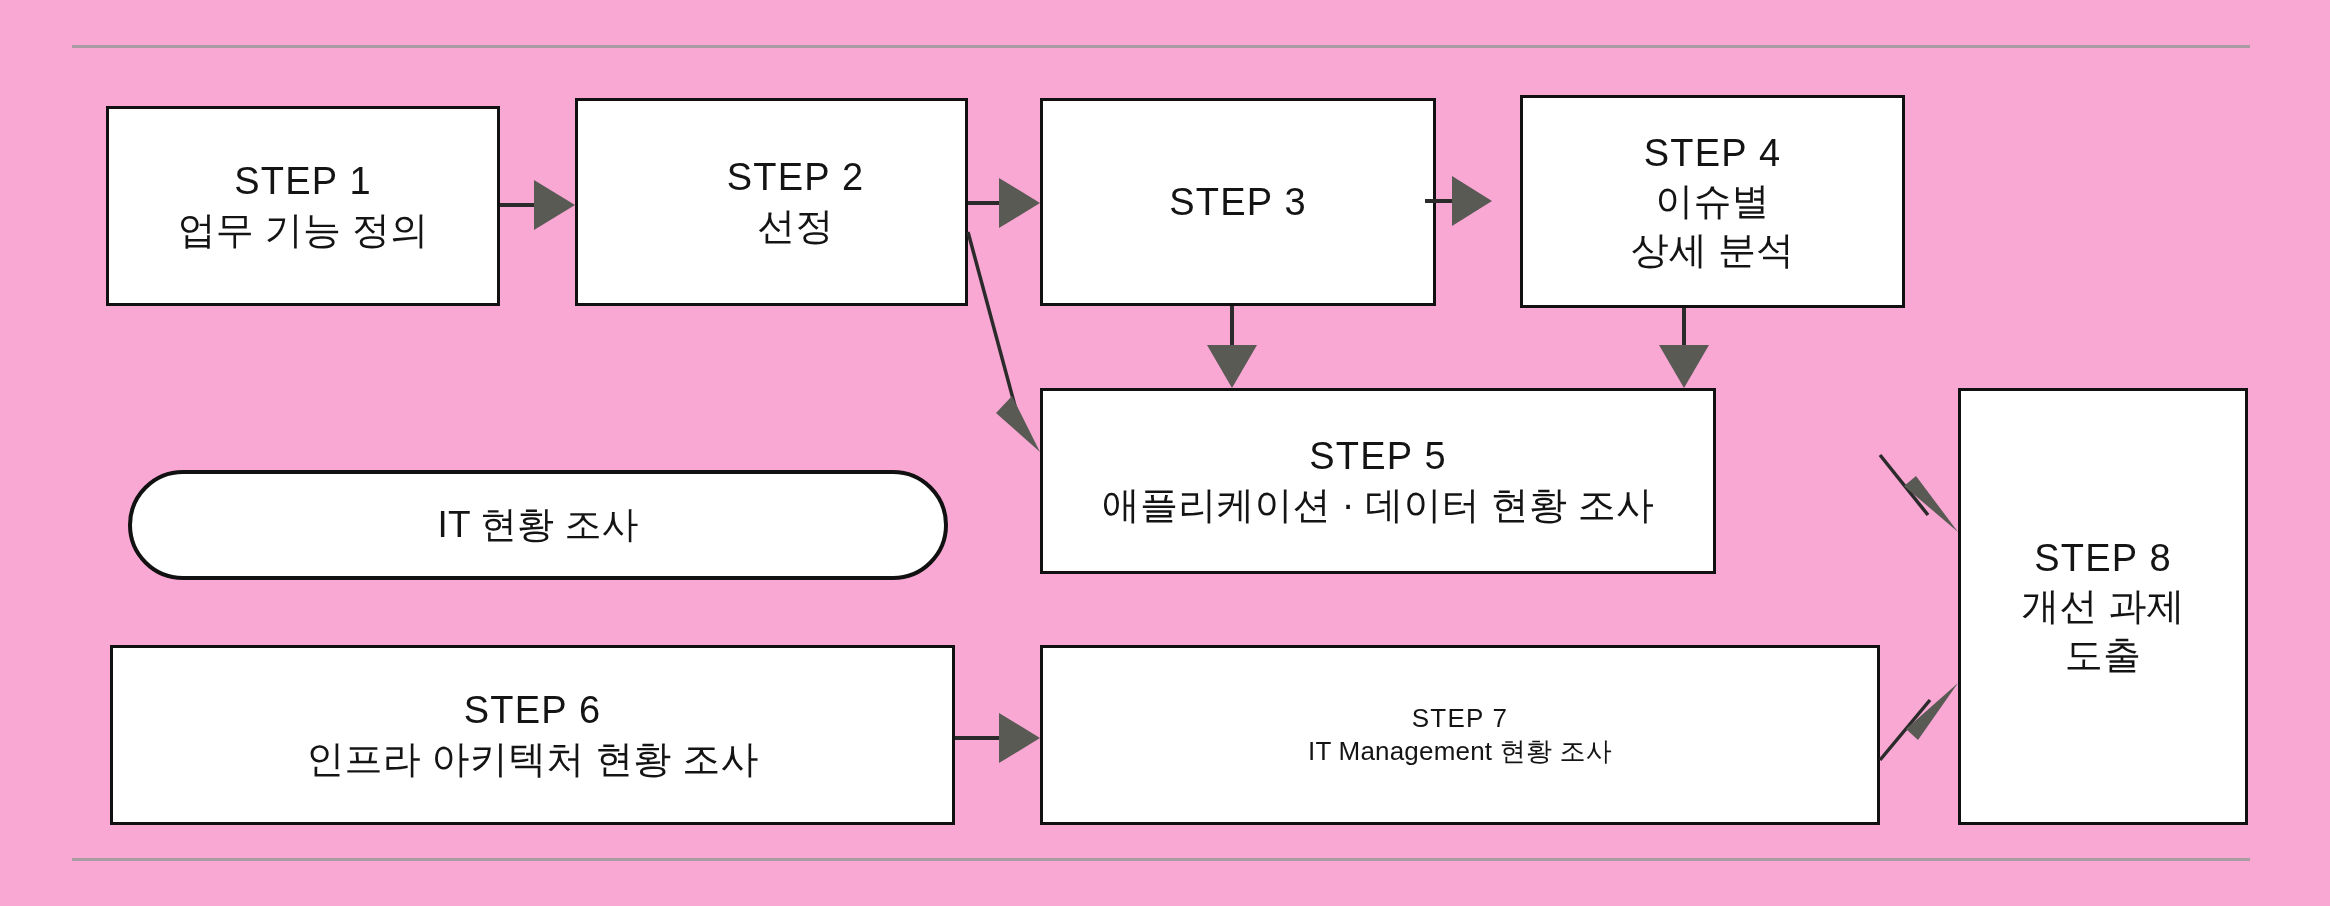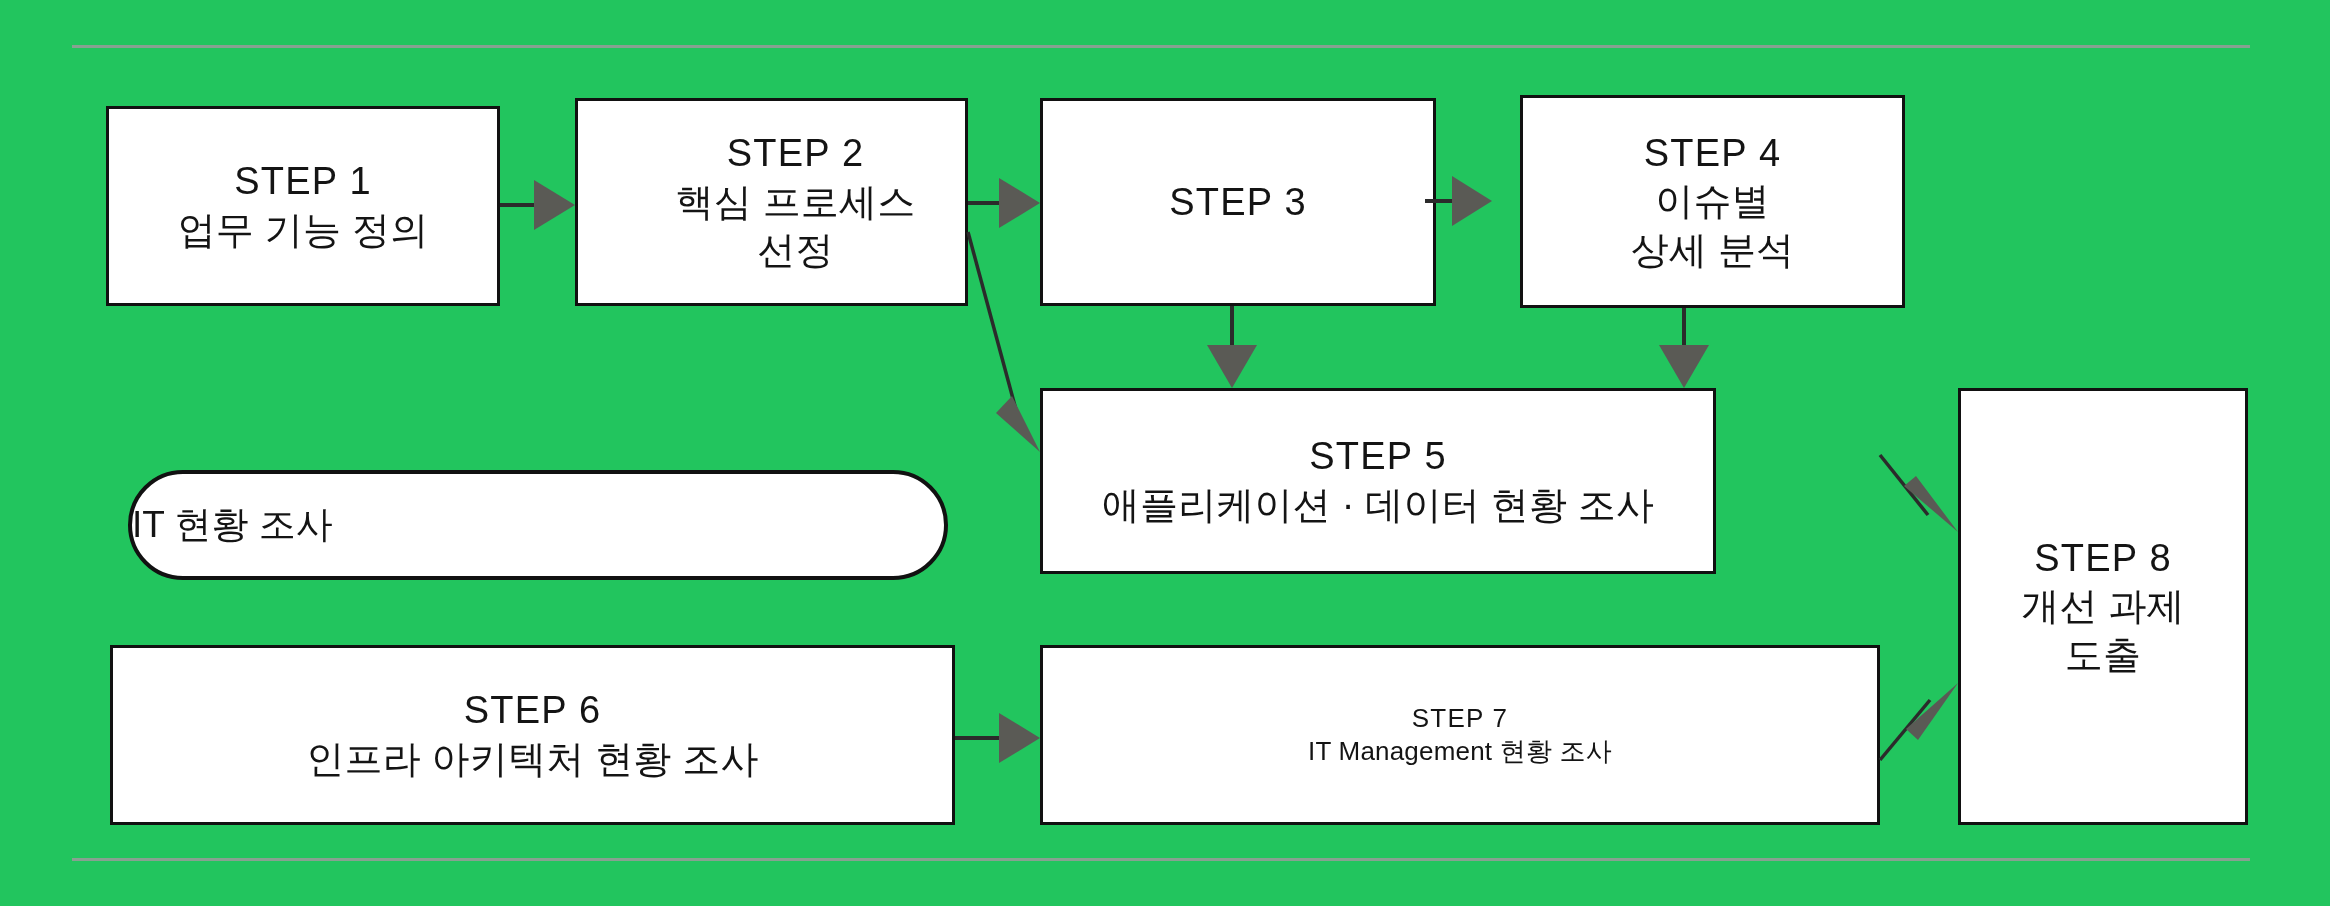--- a/index.html
+++ b/index.html
@@ -11,21 +11,21 @@
     width: 2330px;
     height: 906px;
     font-family: "Liberation Sans", "DejaVu Sans", sans-serif;
     color: #1a1a1a;
     overflow: hidden;
   }
   #page {
     position: relative;
     width: 2330px;
     height: 906px;
-    background: #22c55e;
+    background: #f9a8d4;
   }
   
   .rule {
     position: absolute;
     left: 72px;
     width: 2178px;
     height: 3px;
     background: #9a9a9a;
     opacity: .85;
   }
@@ -53,20 +53,21 @@
 
   
   .pill {
     position: absolute;
     box-sizing: border-box;
     background: #ffffff;
     border: 4px solid #111111;
     border-radius: 999px;
     display: flex;
     align-items: center;
+    justify-content: center;
     font-size: 37px;
     color: #141414;
   }
 
   
   #wires {
     position: absolute;
     left: 0; top: 0;
     width: 2330px;
     height: 906px;
@@ -84,21 +85,20 @@
   <div class="rule top"></div>
   <div class="rule bottom"></div>
 
   <div class="node" style="left:106px; top:106px; width:394px; height:200px; font-size:38px;">
     <span class="ln step">STEP 1</span>
     <span class="ln">업무 기능 정의</span>
   </div>
 
   <div class="node" style="left:575px; top:98px; width:393px; height:208px; font-size:38px;padding-left:48px;">
     <span class="ln step">STEP 2</span>
-    <span class="ln">핵심 프로세스</span>
     <span class="ln">선정</span>
   </div>
 
   <div class="node" style="left:1040px; top:98px; width:396px; height:208px; font-size:38px;">
     <span class="ln step">STEP 3</span>
   </div>
 
   <div class="node" style="left:1492px; top:95px; width:385px; height:213px; font-size:38px;margin-left:28px;">
     <span class="ln step">STEP 4</span>
     <span class="ln">이슈별</span>

